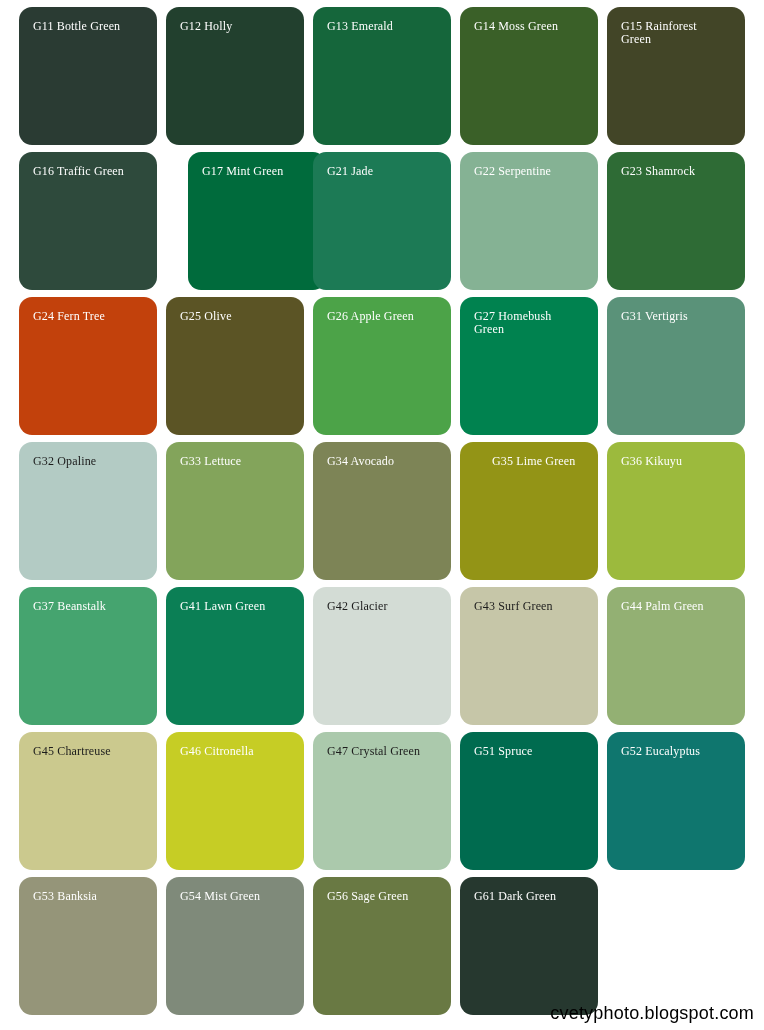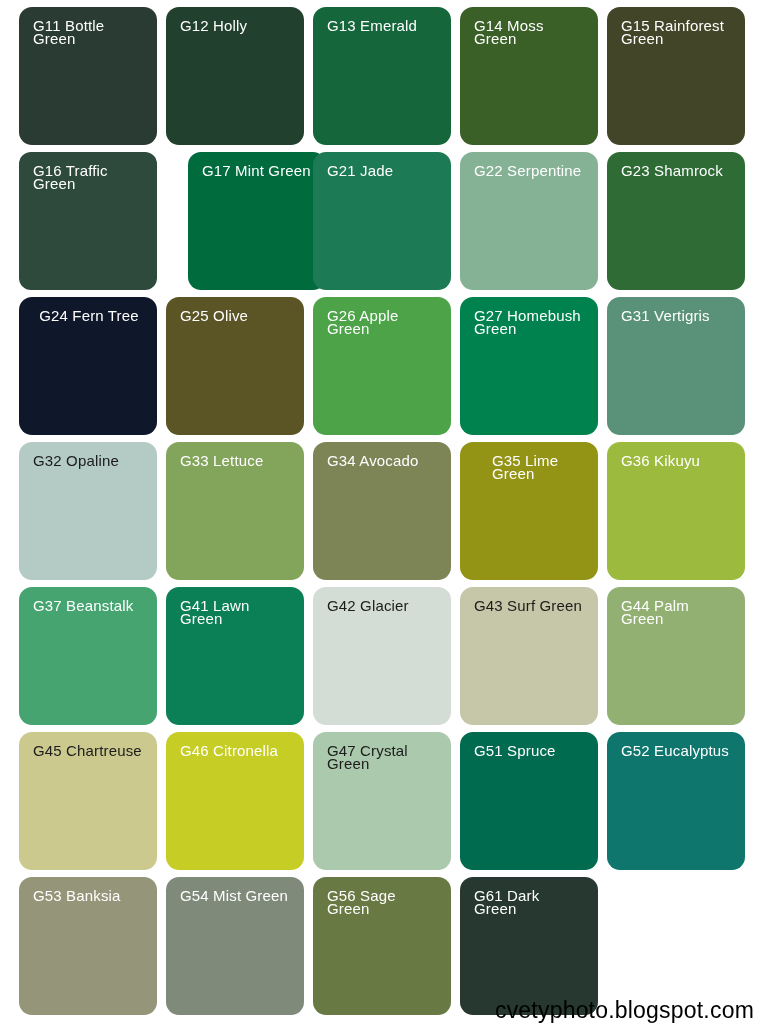--- a/index.html
+++ b/index.html
@@ -32,37 +32,38 @@
   .swatch {
     width: 138px;
     height: 138px;
     border-radius: 13px;
     box-sizing: border-box;
     padding: 13px 0 0 14px;
     position: relative;
     overflow: hidden;
   }
   .swatch-label {
-    font-size: 15px;
+    font-size: 12px;
     line-height: 12.5px;
     letter-spacing: 0.15px;
     display: block;
     width: 112px;
     word-wrap: break-word;
     white-space: pre-line;
+    font-family: Liberation Serif, serif;
   }
   .light-text { color: #ffffff; }
   .dark-text  { color: #1c1c1c; }
 
   #watermark {
     position: absolute;
     right: 10px;
     bottom: 6px;
     font-family: "Liberation Sans", sans-serif;
-    font-size: 23px;
+    font-size: 18px;
     color: #000000;
     letter-spacing: 0.2px;
     pointer-events: none;
   }
 </style>
 </head>
 <body>
 
 <div id="swatch-grid">
     <div class="swatch" style="background-color: rgb(42, 59, 51);">
@@ -74,36 +75,36 @@
     <div class="swatch" style="background-color: rgb(21, 102, 59);">
       <span class="swatch-label light-text">G13 Emerald</span>
     </div>
     <div class="swatch" style="background-color: rgb(58, 96, 40);">
       <span class="swatch-label light-text">G14 Moss Green</span>
     </div>
     <div class="swatch" style="background-color: rgb(66, 69, 39);">
       <span class="swatch-label light-text">G15 Rainforest
 Green</span>
     </div>
-    <div class="swatch" style="background-color: rgb(46, 74, 60); border-radius: 12px;">
+    <div class="swatch" style="background-color: rgb(46, 74, 60);">
       <span class="swatch-label light-text">G16 Traffic Green</span>
     </div>
     <div class="swatch" style="background-color: rgb(0, 107, 60); margin-left: 22px;">
       <span class="swatch-label light-text">G17 Mint Green</span>
     </div>
     <div class="swatch" style="background-color: rgb(28, 122, 85);">
       <span class="swatch-label light-text">G21 Jade</span>
     </div>
     <div class="swatch" style="background-color: rgb(133, 178, 148);">
       <span class="swatch-label light-text">G22 Serpentine</span>
     </div>
     <div class="swatch" style="background-color: rgb(46, 107, 53);">
       <span class="swatch-label light-text">G23 Shamrock</span>
     </div>
-    <div class="swatch" style="background-color: #0f172a; text-align: center;">
+    <div class="swatch" style="background-color: #c2410c;">
       <span class="swatch-label light-text">G24 Fern Tree</span>
     </div>
     <div class="swatch" style="background-color: rgb(91, 84, 37);">
       <span class="swatch-label light-text">G25 Olive</span>
     </div>
     <div class="swatch" style="background-color: rgb(76, 163, 72);">
       <span class="swatch-label light-text">G26 Apple Green</span>
     </div>
     <div class="swatch" style="background-color: rgb(0, 130, 79);">
       <span class="swatch-label light-text">G27 Homebush

